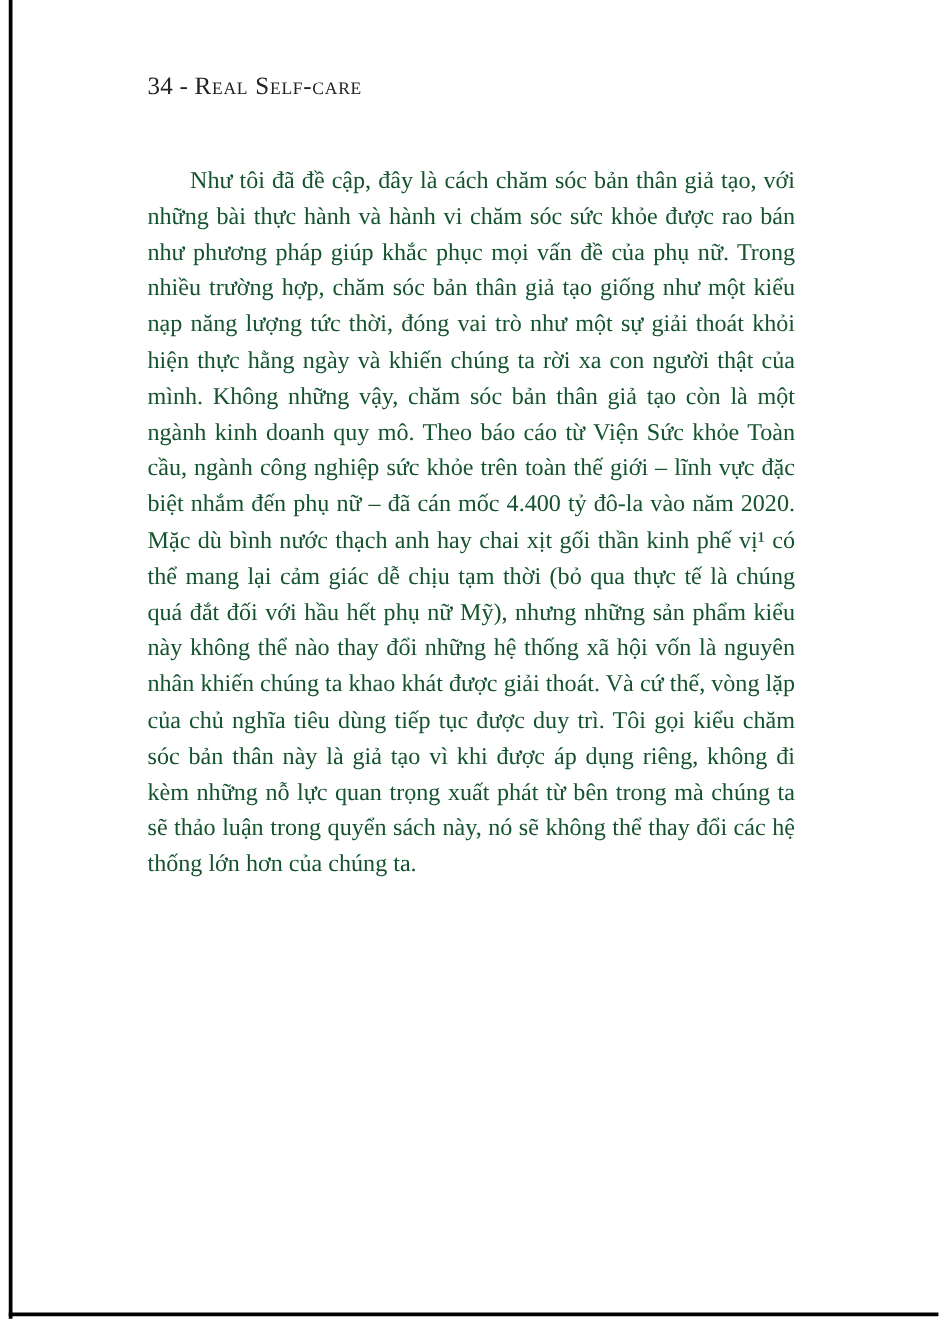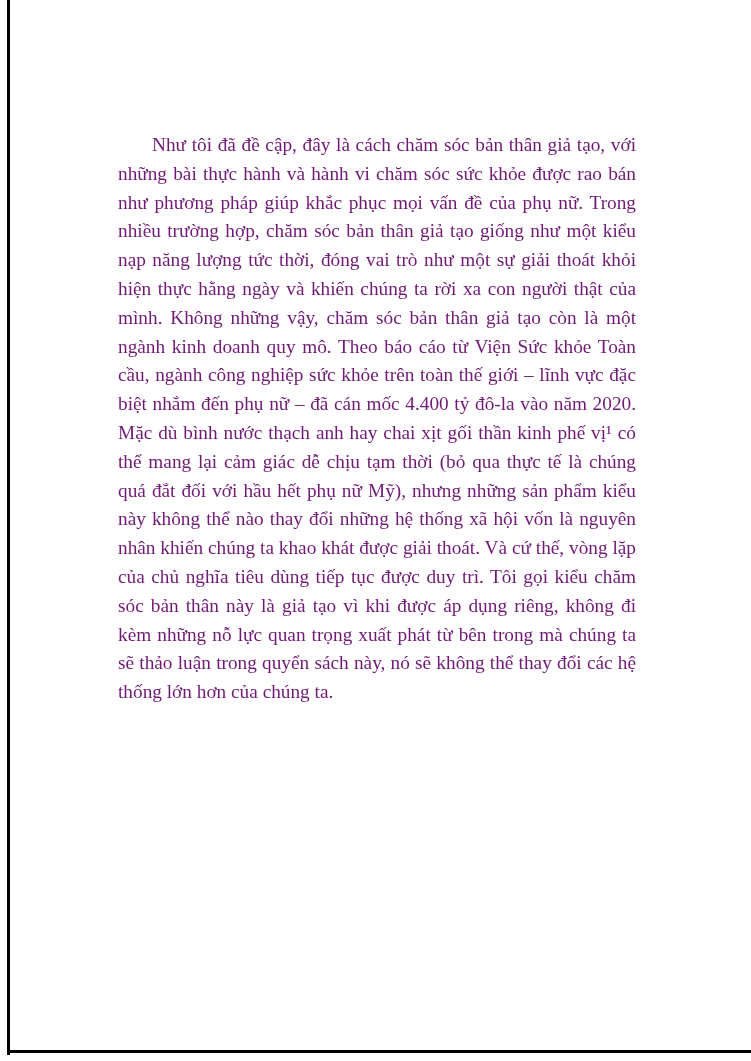--- a/index.html
+++ b/index.html
@@ -46,21 +46,21 @@
     letter-spacing: 0.6px;
   }
   .body-text {
     position: absolute;
     left: 118px;
     top: 131px;
     width: 518px;
     font-size: 19.3px;
     line-height: 28.8px;
     text-align: justify;
-    color: #701a75;
+    color: #14532d;
   }
   .body-text p {
     margin: 0;
     text-indent: 34px;
   }
   .footnote-section {
     position: absolute;
     left: 118px;
     top: 911px;
     width: 518px;
@@ -85,19 +85,20 @@
   }
 </style>
 </head>
 <body>
 
 <div class="page">
 
   <div class="page-edge-left"></div>
   <div class="page-edge-bottom"></div>
 
+  <header class="running-head"><span>34</span><span> - </span><span class="book-title">Real Self-care</span></header>
 
   <main class="body-text">
     <p>Như tôi đã đề cập, đây là cách chăm sóc bản thân giả tạo, với những bài thực hành và hành vi chăm sóc sức khỏe được rao bán như phương pháp giúp khắc phục mọi vấn đề của phụ nữ. Trong nhiều trường hợp, chăm sóc bản thân giả tạo giống như một kiểu nạp năng lượng tức thời, đóng vai trò như một sự giải thoát khỏi hiện thực hằng ngày và khiến chúng ta rời xa con người thật của mình. Không những vậy, chăm sóc bản thân giả tạo còn là một ngành kinh doanh quy mô. Theo báo cáo từ Viện Sức khỏe Toàn cầu, ngành công nghiệp sức khỏe trên toàn thế giới – lĩnh vực đặc biệt nhắm đến phụ nữ – đã cán mốc 4.400 tỷ đô-la vào năm 2020. Mặc dù bình nước thạch anh hay chai xịt gối thần kinh phế vị¹ có thể mang lại cảm giác dễ chịu tạm thời (bỏ qua thực tế là chúng quá đắt đối với hầu hết phụ nữ Mỹ), nhưng những sản phẩm kiểu này không thể nào thay đổi những hệ thống xã hội vốn là nguyên nhân khiến chúng ta khao khát được giải thoát. Và cứ thế, vòng lặp của chủ nghĩa tiêu dùng tiếp tục được duy trì. Tôi gọi kiểu chăm sóc bản thân này là giả tạo vì khi được áp dụng riêng, không đi kèm những nỗ lực quan trọng xuất phát từ bên trong mà chúng ta sẽ thảo luận trong quyển sách này, nó sẽ không thể thay đổi các hệ thống lớn hơn của chúng ta.</p>
   </main>
 
 
 </div>
 
 </body></html>

